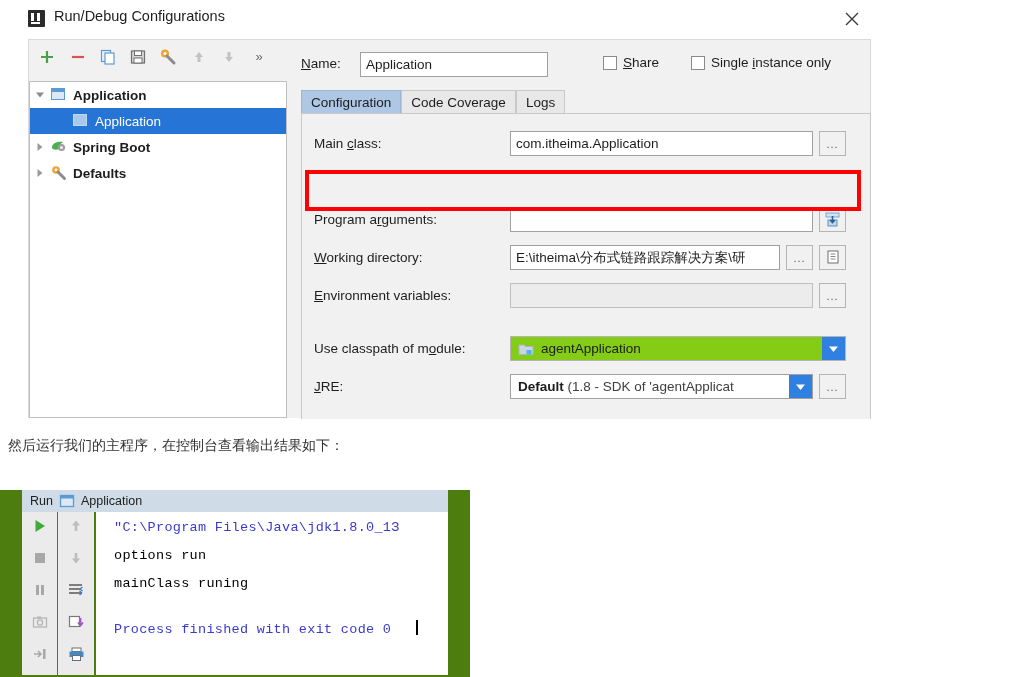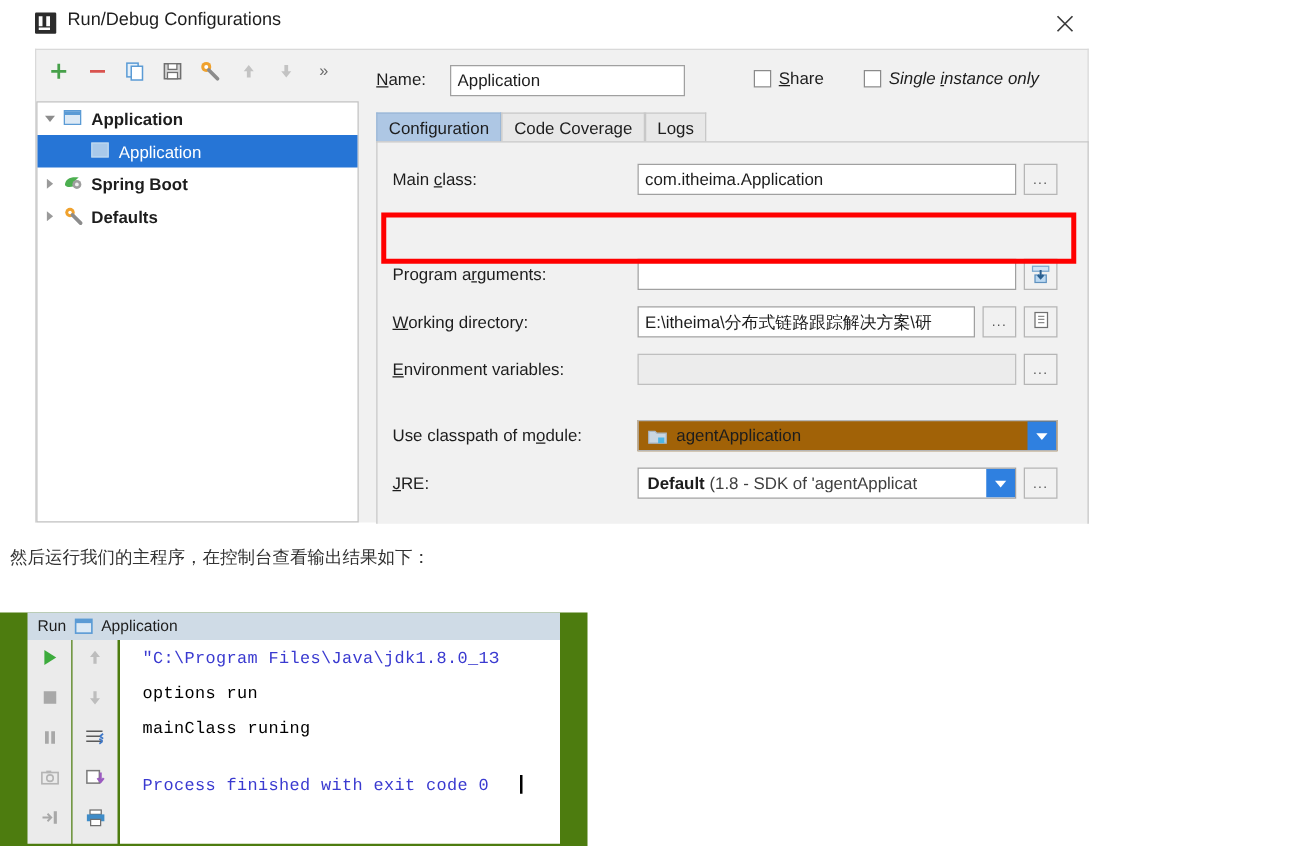--- a/index.html
+++ b/index.html
@@ -189,21 +189,21 @@
     padding: 0 5px;
     outline: none;
   }
   .cb-wrap {
     position: absolute;
     display: flex; align-items: center;
     cursor: pointer;
     top: 3px;
   }
   .cb-share { left: 302px; }
-  .cb-single { left: 390px; font-style: italic; }
+  .cb-single { left: 390px; }
   .cbox {
     width: 14px; height: 14px;
     border: 1px solid #8a8a8a;
     background: #ffffff;
     box-sizing: border-box;
     margin-right: 6px;
     flex: none;
   }
 
   
@@ -280,21 +280,21 @@
   }
   .dots { letter-spacing: 1px; font-size: 11px; color: #555; line-height: 6px; }
 
   
   .ico-macro { width: 15px; height: 15px; position: relative; }
 
   
   .combo {
     position: absolute;
     height: 25px;
-    background: #a16207;
+    background: #84cc16;
     border: 1px solid #b5b5b5;
     box-sizing: border-box;
     display: flex; align-items: center;
     cursor: pointer;
     overflow: hidden;
   }
   .combo.white { background: #ffffff; border-color: #a0a0a0; }
   .combo .ctext {
     font-size: 13.5px;
     color: #1d1d1d;

